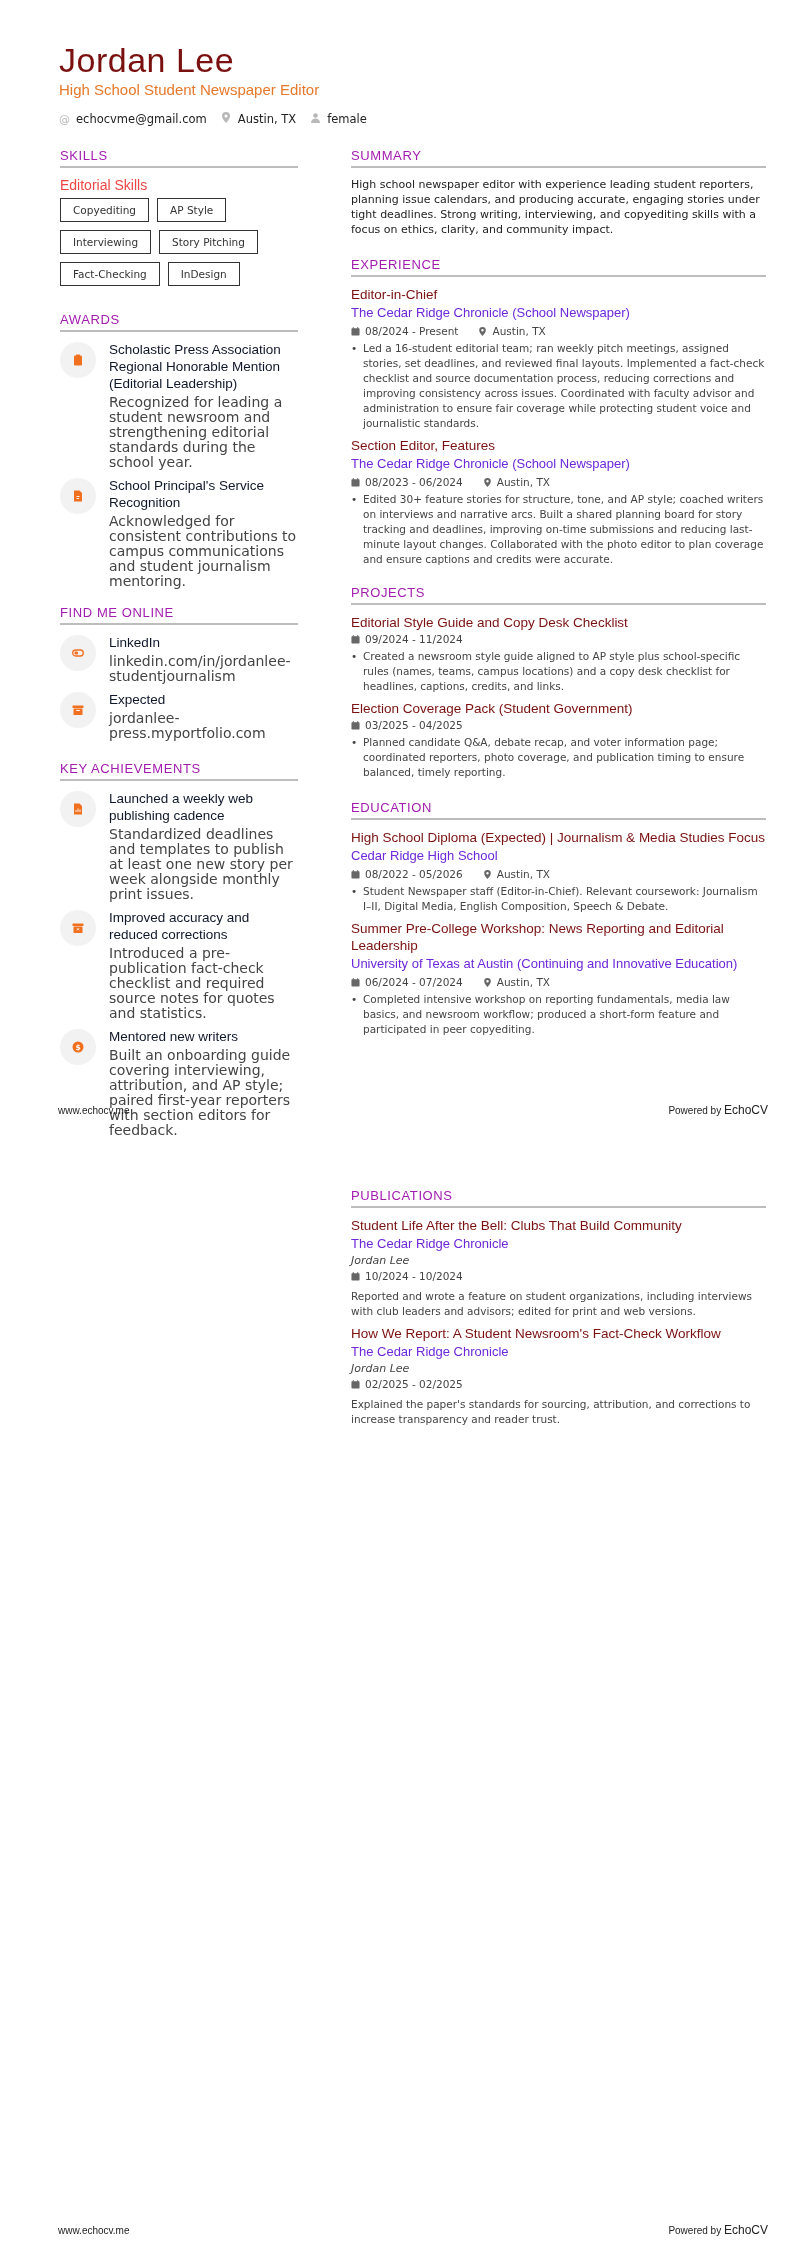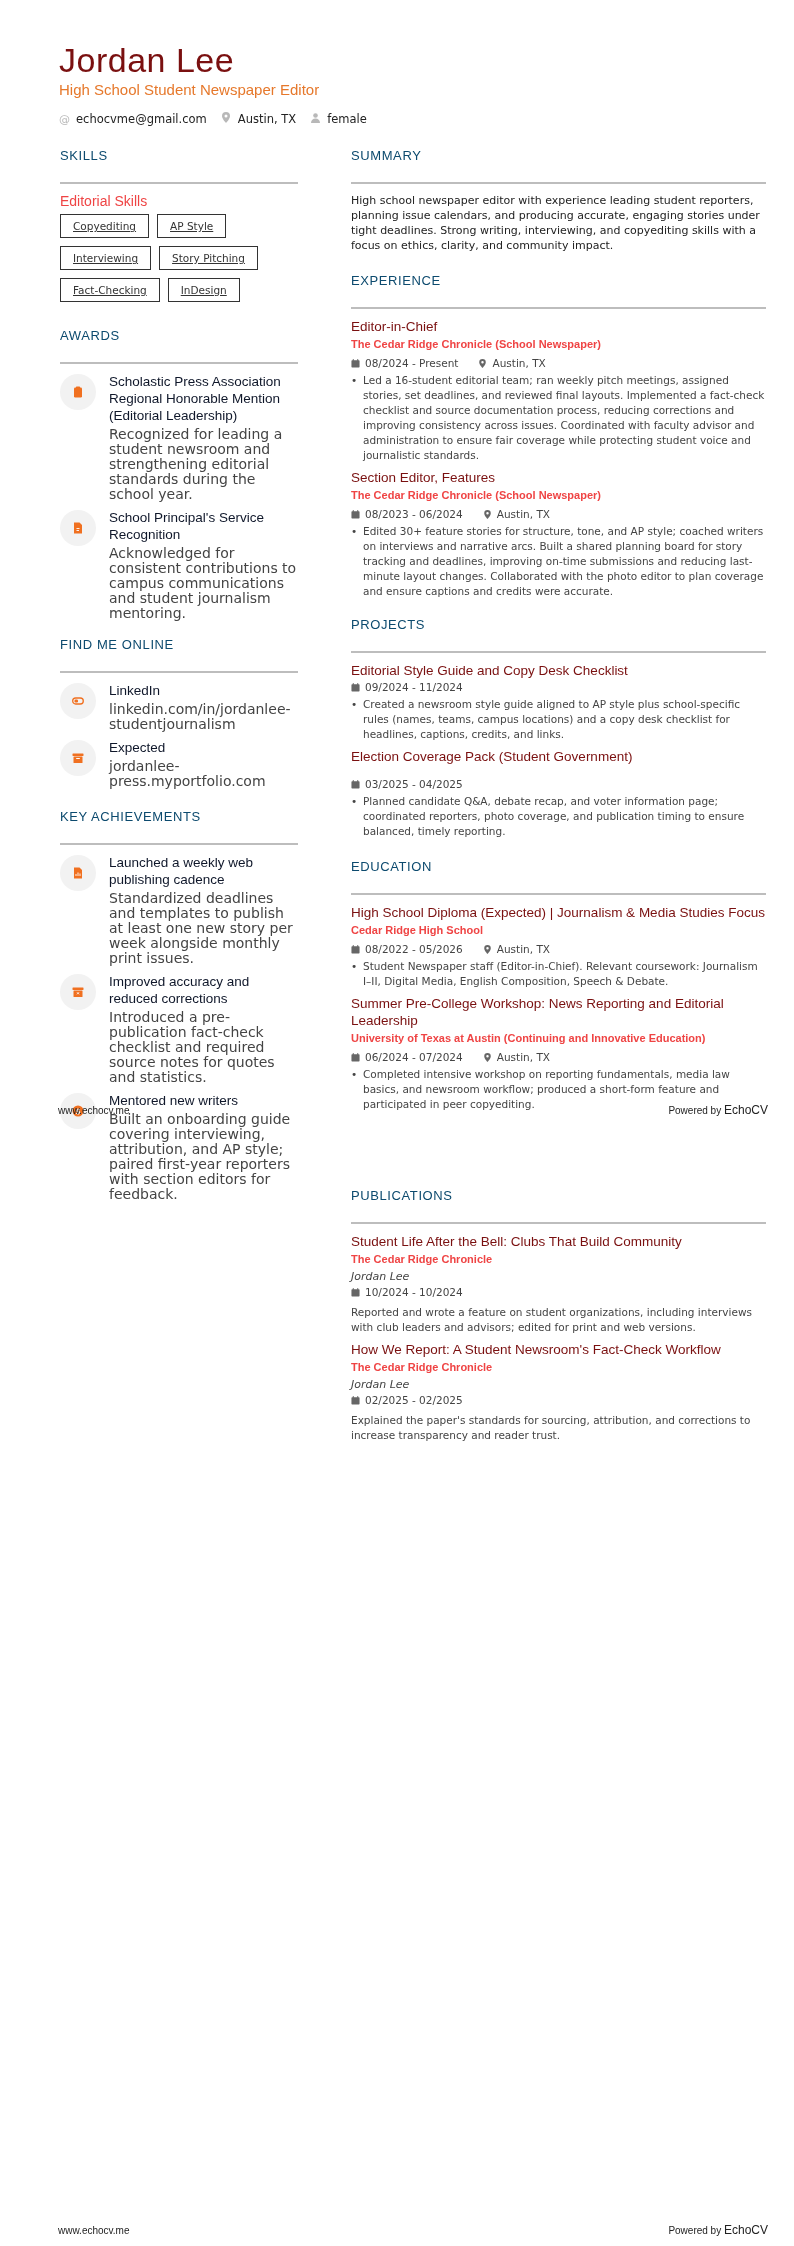--- a/index.html
+++ b/index.html
@@ -39,33 +39,33 @@
   .contacts { display: flex; align-items: center; margin-top: 13px; font-size: 11.5px; color: #222; }
   .contact { display: flex; align-items: center; margin-right: 14px; }
   .contact .ic { color: #b8b8b8; margin-right: 7px; font-size: 11px; width: 10px; text-align: center; }
 
   .col-left { position: absolute; left: 44px; top: 148px; width: 238px; }
   .col-right { position: absolute; left: 335px; top: 148px; width: 415px; }
 
   .section-title {
     font-family: "Liberation Sans", sans-serif;
     font-size: 13px;
-    color: #0c4a6e;
+    color: #a21caf;
     letter-spacing: 0.6px;
-    padding-bottom: 19px;
+    padding-bottom: 3px;
     border-bottom: 2px solid #bdbdbd;
     margin-bottom: 9px;
   }
   .section { margin-bottom: 20px; }
 
   .skill-group-title {
     font-family: "Liberation Sans", sans-serif;
     color: #ef4444; font-size: 14px; margin-bottom: 5px;
   }
-  .tags { display: flex; flex-wrap: wrap; text-decoration: underline; }
+  .tags { display: flex; flex-wrap: wrap; }
   .tag {
     border: 1px solid #333;
     font-size: 10.5px;
     padding: 4px 12px;
     margin: 0 8px 8px 0;
     color: #333;
     line-height: 14px;
   }
 
   .ilist-item { display: flex; margin-bottom: 7px; }
@@ -85,21 +85,21 @@
 
   .summary-text { font-size: 11px; line-height: 15px; color: #222; }
 
   .entry { margin-bottom: 6px; }
   .entry-title {
     font-family: "Liberation Sans", sans-serif;
     color: #7a1010; font-size: 13.5px; line-height: 17px;
   }
   .entry-org {
     font-family: "Liberation Sans", sans-serif;
-    color: #ef4444; font-size: 11px; line-height: 17px; margin-top: 1px; font-weight: bold;
+    color: #6d28d9; font-size: 13px; line-height: 17px; margin-top: 1px;
   }
   .entry-meta { display: flex; align-items: flex-start; font-size: 10.5px; color: #444; margin-top: 3px; line-height: 14px; }
   .meta-item { display: flex; align-items: center; margin-right: 20px; }
   .meta-item svg { width: 9px; height: 9px; margin-right: 5px; fill: #666; }
   .bullets { margin-top: 3px; }
   .bullet { display: flex; font-size: 10.5px; line-height: 15px; color: #444; }
   .bullet .dot { width: 12px; flex: none; }
   .author { font-style: italic; font-size: 11px; color: #444; margin-top: 2px; line-height: 14px; }
   .pub-desc { font-size: 10.5px; line-height: 15px; color: #444; margin-top: 6px; }
 
@@ -337,21 +337,21 @@
         </div>
         <div class="bullets">
           <div class="bullet">
               <span class="dot">•</span>
               <span>Created a newsroom style guide aligned to AP style plus school-specific rules (names, teams, campus locations) and a copy desk checklist for headlines, captions, credits, and links.</span>
             </div>
         </div>
       </div>
       <div class="entry">
         <div class="entry-title">Election Coverage Pack (Student Government)</div>
-        <div class="entry-meta" style="margin-top:12px;">
+        <div class="entry-meta" style="margin-top:1px;">
           <span class="meta-item">
               <svg viewBox="0 0 10 10">
                 <rect x="0.5" y="1.5" width="9" height="8" rx="0.8"></rect>
                 <rect x="2" y="0" width="1" height="2.5"></rect>
                 <rect x="7" y="0" width="1" height="2.5"></rect>
               </svg>
               <span>03/2025 - 04/2025</span>
             </span>
         </div>
         <div class="bullets">

